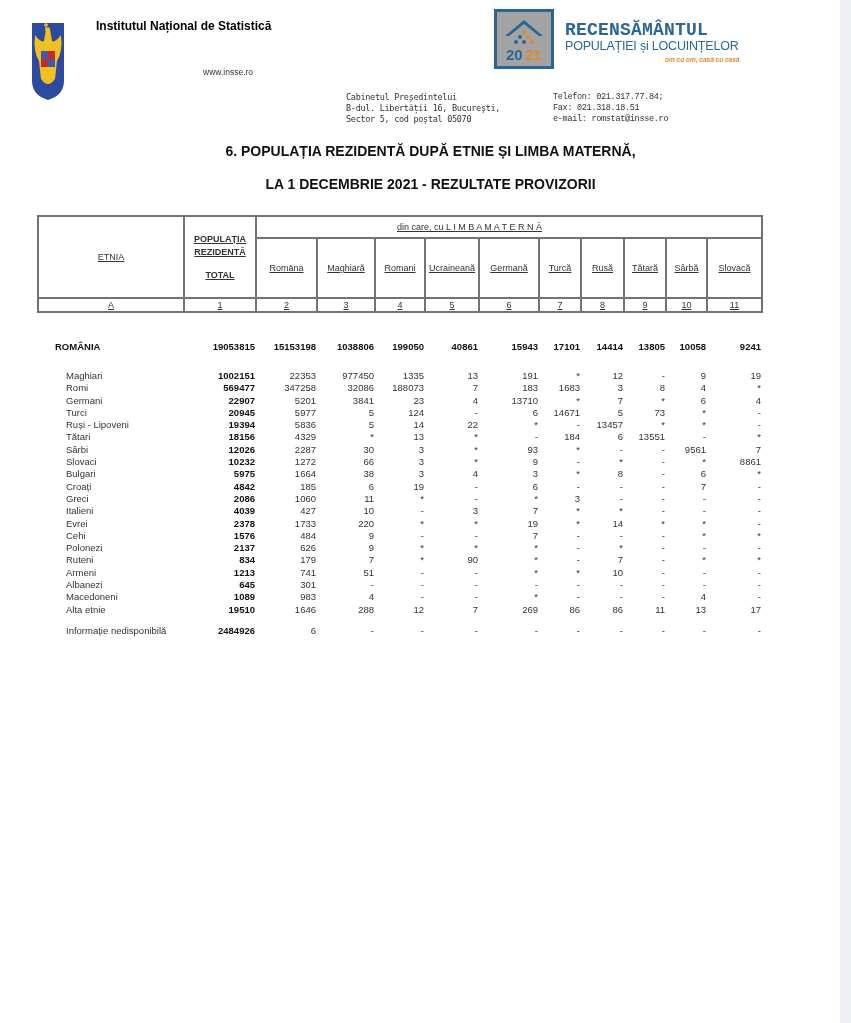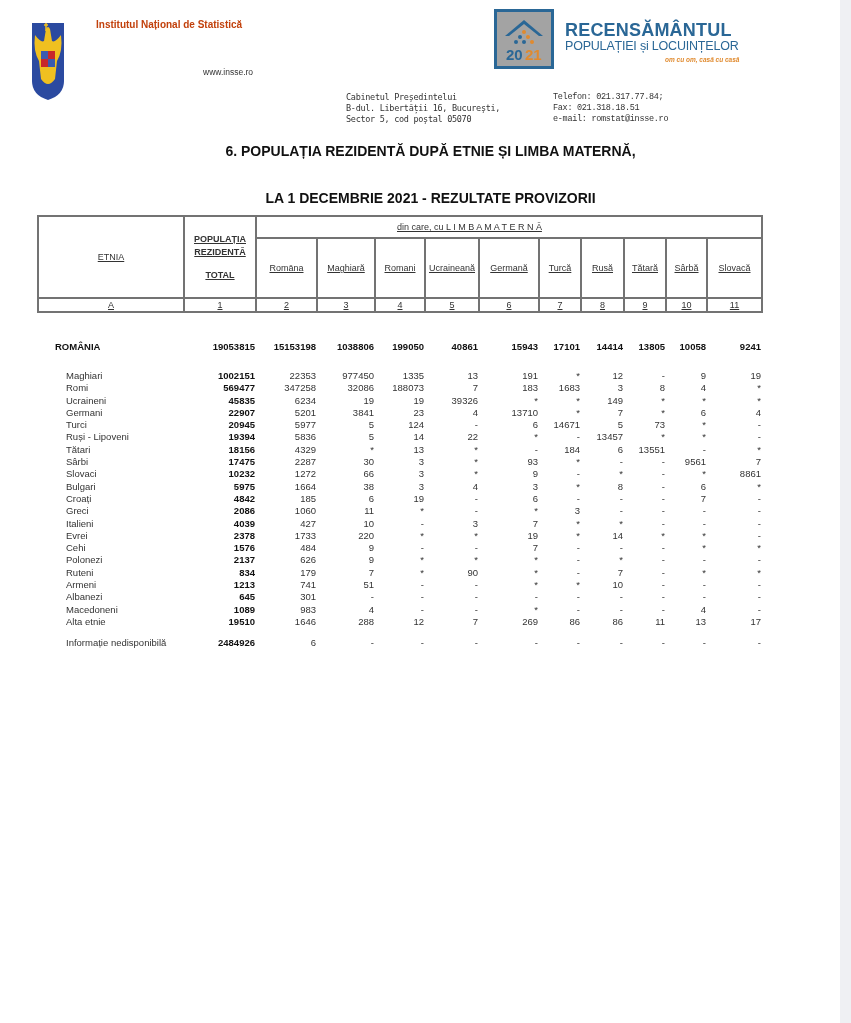--- a/index.html
+++ b/index.html
@@ -4,30 +4,30 @@
 <style>
   html, body { margin: 0; padding: 0; }
   body {
     width: 851px; height: 1023px; background: #ffffff; position: relative; overflow: hidden;
     font-family: "Liberation Sans", "DejaVu Sans", sans-serif; color: #222;
   }
   .scrollbar-track {
     position: absolute; top: 0; right: 0; width: 11px; height: 1023px; background: #eff0f3;
   }
   .emblem { position: absolute; left: 31px; top: 21px; width: 34px; height: 80px; }
-  .inst-name { position: absolute; left: 96px; top: 19px; font-size: 10px; font-weight: bold; color: #c2410c; }
+  .inst-name { position: absolute; left: 96px; top: 19px; font-size: 12px; font-weight: bold; color: #000000; }
   .inst-web { position: absolute; left: 203px; top: 67px; font-size: 8.5px; color: #333; }
   .address { position: absolute; left: 346px; top: 92px; font-size: 8.5px; line-height: 11px; color: #333; font-family: "DejaVu Sans Mono", "Liberation Mono", monospace; letter-spacing: -0.3px; }
   .contact { position: absolute; left: 553px; top: 92px; font-size: 8.5px; line-height: 11px; color: #333; font-family: Liberation Mono, monospace; letter-spacing: -0.3px; }
   .census-logo { position: absolute; left: 494px; top: 9px; width: 60px; height: 60px; border: 3px solid #2a6796; box-sizing: border-box; background: #a3a3a3; }
-  .census-title { position: absolute; left: 565px; top: 20px; font-size: 18px; font-weight: bold; color: #2a6796; letter-spacing: 0.2px; }
+  .census-title { position: absolute; left: 565px; top: 20px; font-size: 18px; font-weight: bold; color: #2a6796; letter-spacing: 0.2px; font-family: Liberation Mono, monospace; }
   .census-sub { position: absolute; left: 565px; top: 39px; font-size: 12.5px; color: #2a6796; letter-spacing: -0.2px; }
   .census-motto { position: absolute; left: 665px; top: 56px; font-size: 6.5px; color: #e08a2e; font-style: italic; font-weight: bold; }
   .title1 { position: absolute; left: 0; width: 851px; top: 143px; text-align: center; font-size: 14px; font-weight: bold; color: #111; padding-left: 10px; box-sizing: border-box; }
-  .title2 { position: absolute; left: 0; width: 851px; top: 176px; text-align: center; font-size: 14px; font-weight: bold; color: #111; padding-left: 10px; box-sizing: border-box; margin-top: 14px; }
+  .title2 { position: absolute; left: 0; width: 851px; top: 176px; text-align: center; font-size: 14px; font-weight: bold; color: #111; padding-left: 10px; box-sizing: border-box; }
 
   table.hdr { position: absolute; left: 37px; top: 215px; border-collapse: collapse; font-size: 9px; color: #333; }
   table.hdr td { border: 2px solid #737373; text-align: center; padding: 0; text-decoration: underline; }
   table.data { position: absolute; left: 37px; top: 340px; border-collapse: collapse; font-size: 9.5px; color: #333; }
   table.data td { padding: 0; height: 12.3px; text-align: right; white-space: nowrap; }
   table.data td.name { text-align: left; padding-left: 29px; }
   table.data tr.total td { font-weight: bold; color: #111; font-size: 9.5px; }
   table.data tr.total td.name { padding-left: 18px; }
   table.data td.tot { font-weight: bold; color: #111; }
   table.data tr.spacer td { height: 17px; }
@@ -191,34 +191,20 @@
         <td>188073</td>
         <td>7</td>
         <td>183</td>
         <td>1683</td>
         <td>3</td>
         <td>8</td>
         <td>4</td>
         <td>*</td>
       </tr>
       <tr>
-        <td class="name">Ucraineni</td>
-        <td class="tot">45835</td>
-        <td>6234</td>
-        <td>19</td>
-        <td>19</td>
-        <td>39326</td>
-        <td>*</td>
-        <td>*</td>
-        <td>149</td>
-        <td>*</td>
-        <td>*</td>
-        <td>*</td>
-      </tr>
-      <tr>
         <td class="name">Germani</td>
         <td class="tot">22907</td>
         <td>5201</td>
         <td>3841</td>
         <td>23</td>
         <td>4</td>
         <td>13710</td>
         <td>*</td>
         <td>7</td>
         <td>*</td>
@@ -262,21 +248,21 @@
         <td>*</td>
         <td>-</td>
         <td>184</td>
         <td>6</td>
         <td>13551</td>
         <td>-</td>
         <td>*</td>
       </tr>
       <tr>
         <td class="name">Sârbi</td>
-        <td class="tot">17475</td>
+        <td class="tot">12026</td>
         <td>2287</td>
         <td>30</td>
         <td>3</td>
         <td>*</td>
         <td>93</td>
         <td>*</td>
         <td>-</td>
         <td>-</td>
         <td>9561</td>
         <td>7</td>

